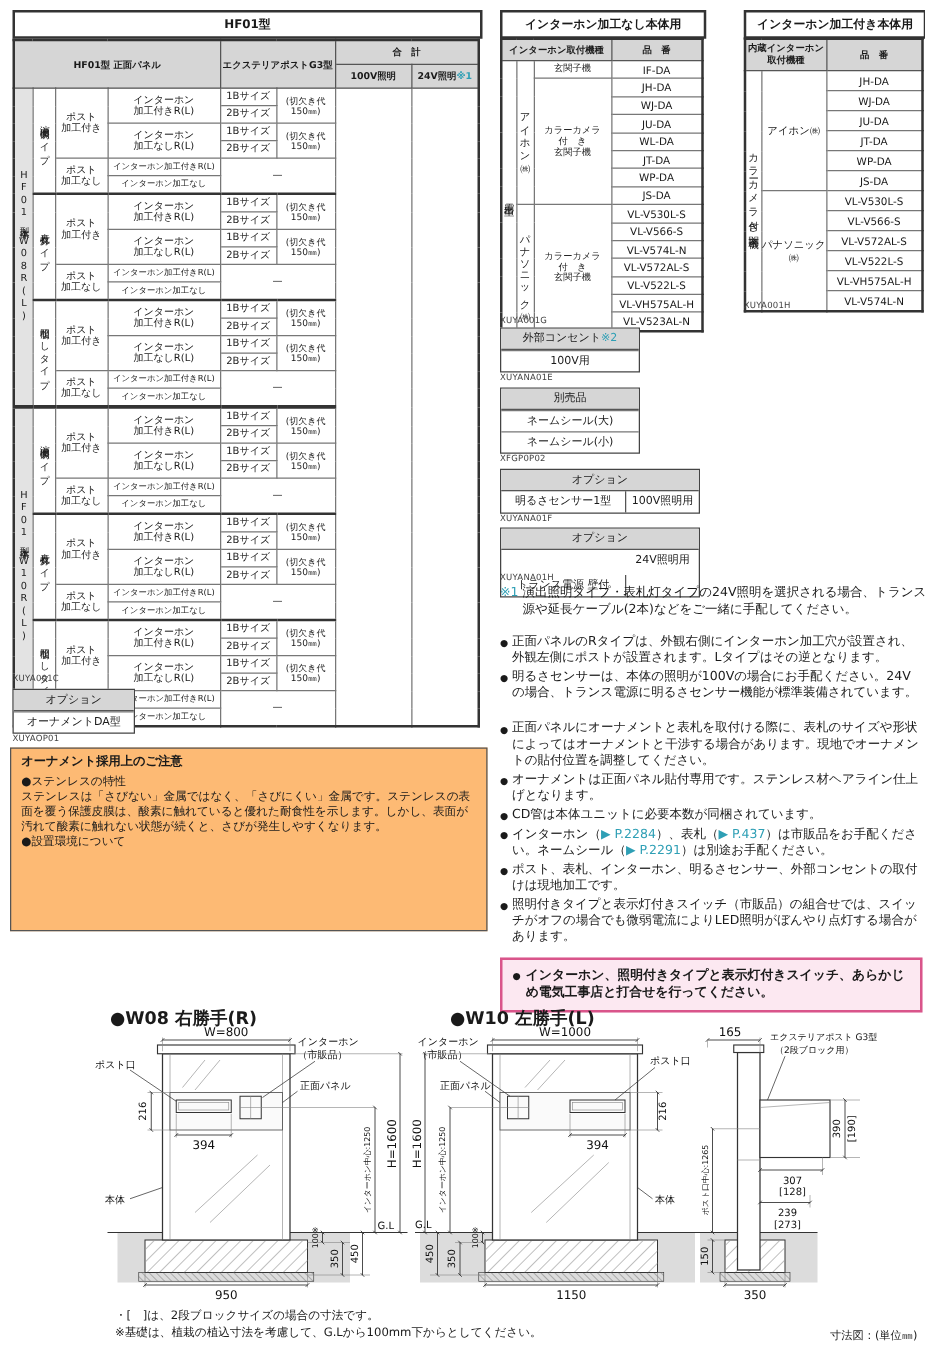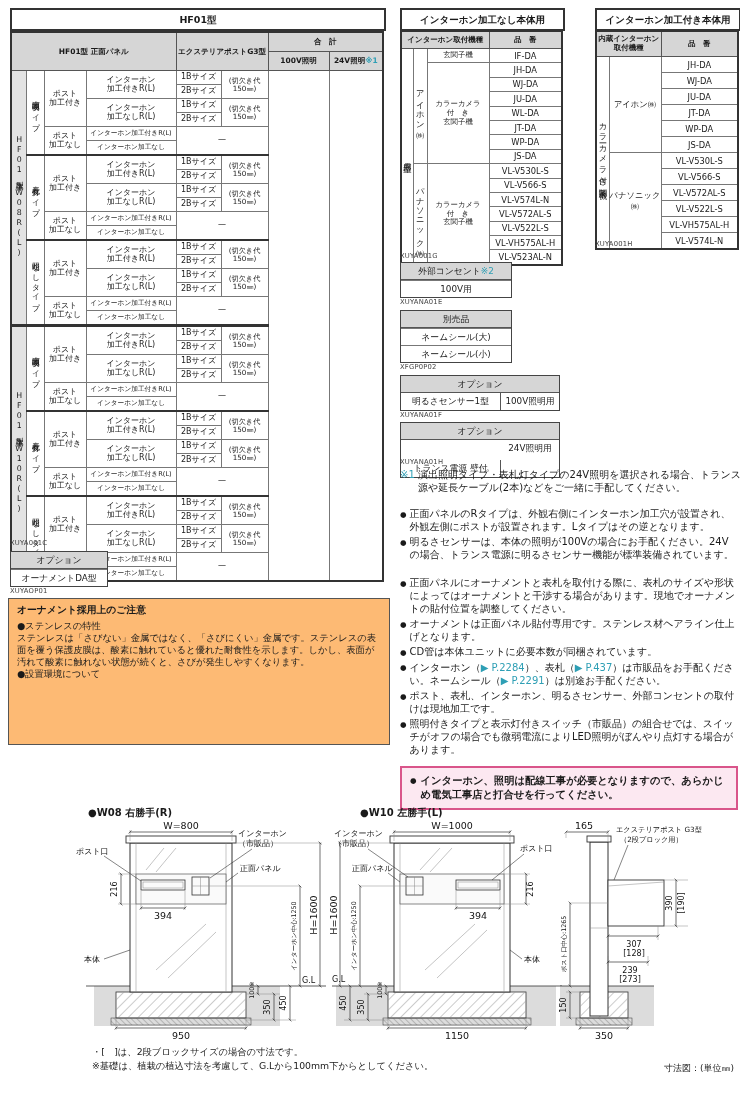--- a/index.html
+++ b/index.html
@@ -36,21 +36,21 @@
 .cols>div:first-child{border-right:1px solid #555;}
 .code{position:absolute;font-size:6.8px;color:#444;letter-spacing:0.2px;}
 .teal,.link{color:#2e9fb5;}
 
 .hang{padding-left:18px;text-indent:-18px;font-size:10px;line-height:1.32;}
 .bullet{display:flex;gap:3px;font-size:10px;line-height:1.26;margin-bottom:3px;}
 .bmark{flex:0 0 auto;font-size:7.5px;padding-top:1.5px;}
 .caution{background:#fce8f1;border:2px solid #d9558a;padding:6px 8px;font-size:10.3px;font-weight:bold;display:flex;gap:4px;line-height:1.35;}
 .nbox{border:1.5px solid #555;padding:5px 8px;font-size:9.3px;line-height:1.3;background:#fdba74;}
 .nbox .nt{font-weight:bold;font-size:9.8px;margin-bottom:3px;}
-.dhead{font-size:10px;font-weight:bold;}
+.dhead{font-size:14px;font-weight:bold;}
 .fnote{font-size:9.3px;}
 .unit{font-size:9px;}
 
 svg text{fill:#111;font-family:"DejaVu Sans","Liberation Sans",sans-serif;}
 .dl{stroke:#333;stroke-width:0.8;fill:none;}
 .thin{stroke:#888;stroke-width:0.5;fill:none;}
 .glass{stroke:#aaa;stroke-width:0.7;fill:none;}
 .dim{stroke:#333;stroke-width:0.7;fill:none;marker-start:url(#tk);marker-end:url(#tk);}
 .ldr{stroke:#333;stroke-width:0.6;fill:none;}
 .t6{font-size:6.3px;}.t7{font-size:7.2px;}.t8{font-size:8px;}.t9{font-size:9.5px;}
@@ -493,21 +493,21 @@
       <span><span>ポスト、表札、インターホン、明るさセンサー、外部コンセントの取付けは現地加工です。</span></span>
     </div>
     <div class="bullet">
       <span class="bmark">●</span>
       <span><span>照明付きタイプと表示灯付きスイッチ（市販品）の組合せでは、スイッチがオフの場合でも微弱電流によりLED照明がぼんやり点灯する場合があります。</span></span>
     </div>
   </div>
 
 <div class="abs caution" style="left:400px;top:766px;width:318px;">
   <span class="bmark">●</span>
-  <span>インターホン、照明は配線工事が必要となりますので、あらかじめ電気工事店と打合せを行ってください。</span>
+  <span>インターホン、照明付きタイプと表示灯付きスイッチ、あらかじめ電気工事店と打合せを行ってください。</span>
 </div>
 
 <div class="abs dhead" style="left:88px;top:806px;">●W08 右勝手(R)</div>
 <div class="abs dhead" style="left:360px;top:806px;">●W10 左勝手(L)</div>
 
 <svg class="abs" style="left:28px;top:820px;" width="300" height="222" viewBox="0 0 300 222">
   <defs>
     <marker id="tk" markerWidth="6" markerHeight="6" refX="3" refY="3" orient="auto">
         <path d="M1,5 L5,1" stroke="#333" stroke-width="1" fill="none"></path>
       </marker>

